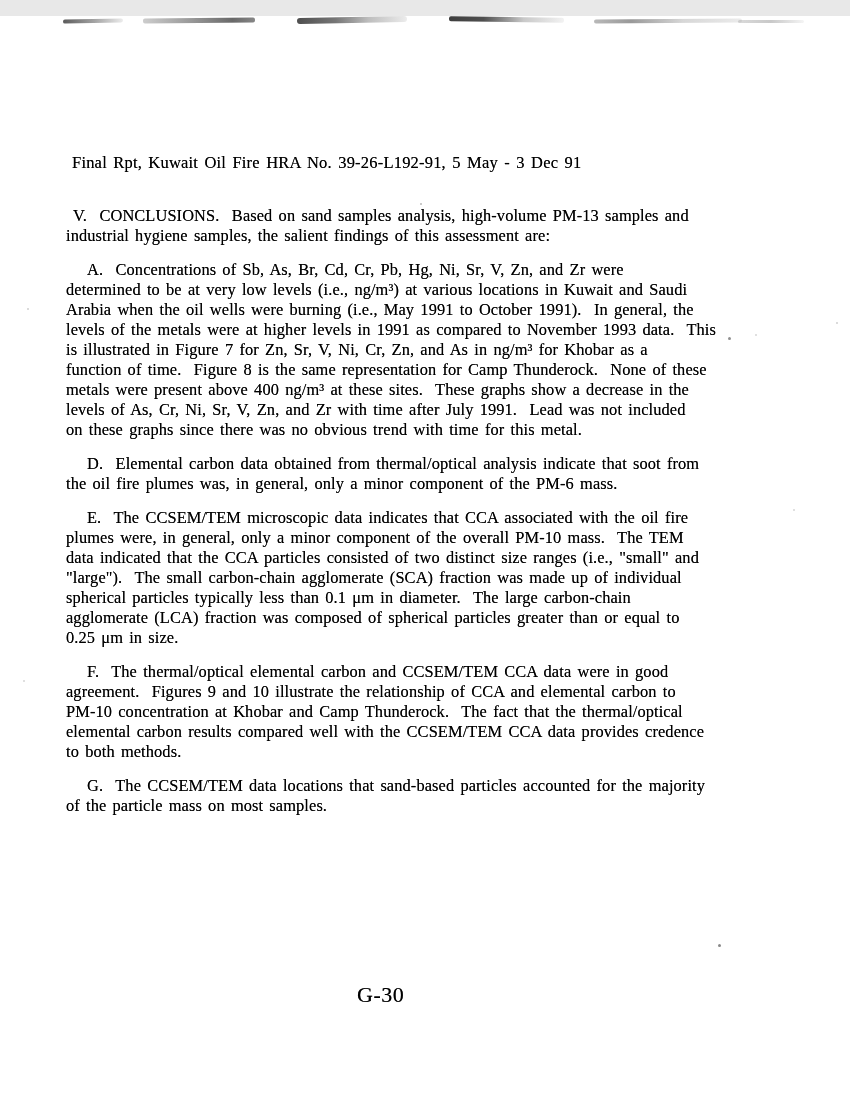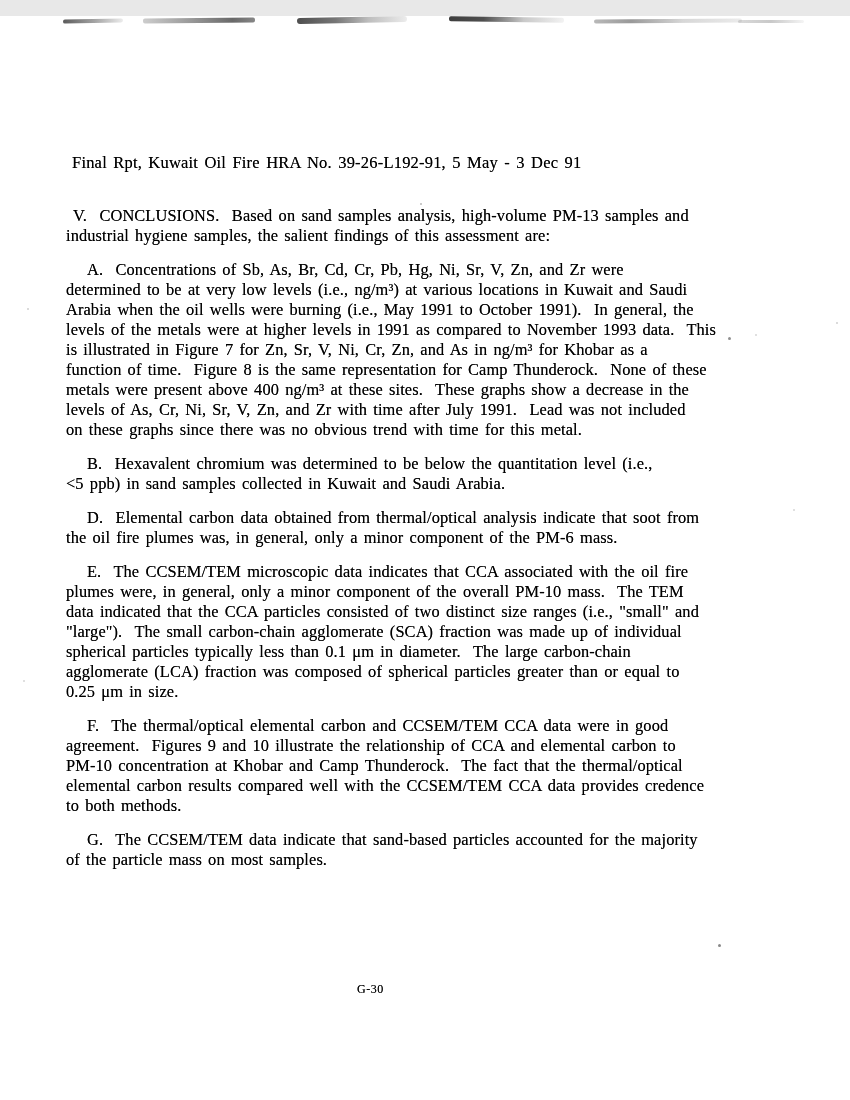--- a/index.html
+++ b/index.html
@@ -40,21 +40,21 @@
     margin: 0 0 14px 0;
     white-space: pre-wrap;
     text-indent: 21px;
   }
   .content p.p-intro { text-indent: 7px; }
 
   .page-number {
     position: absolute;
     top: 966px;
     left: 357px;
-    font-size: 12px;
+    font-size: 22px;
     letter-spacing: 0.5px;
   }
 
   
   .smudge { position: absolute; pointer-events: none; }
   .sm1 { left: 63px;  top: 3px; width: 60px;  height: 4px; border-radius: 2px;
          background: linear-gradient(to right, rgba(45,45,45,.78), rgba(95,95,95,.55) 55%, rgba(150,150,150,.18));
          transform: rotate(-1.2deg); }
   .sm2 { left: 143px; top: 2px; width: 112px; height: 5px; border-radius: 2px;
          background: linear-gradient(to right, rgba(130,130,130,.4), rgba(80,80,80,.6) 45%, rgba(55,55,55,.75) 80%, rgba(70,70,70,.65));
@@ -111,35 +111,33 @@
 industrial hygiene samples, the salient findings of this assessment are:</p>
     <p>A.  Concentrations of Sb, As, Br, Cd, Cr, Pb, Hg, Ni, Sr, V, Zn, and Zr were
 determined to be at very low levels (i.e., ng/m³) at various locations in Kuwait and Saudi
 Arabia when the oil wells were burning (i.e., May 1991 to October 1991).  In general, the
 levels of the metals were at higher levels in 1991 as compared to November 1993 data.  This
 is illustrated in Figure 7 for Zn, Sr, V, Ni, Cr, Zn, and As in ng/m³ for Khobar as a
 function of time.  Figure 8 is the same representation for Camp Thunderock.  None of these
 metals were present above 400 ng/m³ at these sites.  These graphs show a decrease in the
 levels of As, Cr, Ni, Sr, V, Zn, and Zr with time after July 1991.  Lead was not included
 on these graphs since there was no obvious trend with time for this metal.</p>
-    <p>B.  Hexavalent chromium was determined to be below the quantitation level (i.e.,
-&lt;5 ppb) in sand samples collected in Kuwait and Saudi Arabia.</p>
     <p>D.  Elemental carbon data obtained from thermal/optical analysis indicate that soot from
 the oil fire plumes was, in general, only a minor component of the PM-6 mass.</p>
     <p>E.  The CCSEM/TEM microscopic data indicates that CCA associated with the oil fire
 plumes were, in general, only a minor component of the overall PM-10 mass.  The TEM
 data indicated that the CCA particles consisted of two distinct size ranges (i.e., "small" and
 "large").  The small carbon-chain agglomerate (SCA) fraction was made up of individual
 spherical particles typically less than 0.1 μm in diameter.  The large carbon-chain
 agglomerate (LCA) fraction was composed of spherical particles greater than or equal to
 0.25 μm in size.</p>
     <p>F.  The thermal/optical elemental carbon and CCSEM/TEM CCA data were in good
 agreement.  Figures 9 and 10 illustrate the relationship of CCA and elemental carbon to
 PM-10 concentration at Khobar and Camp Thunderock.  The fact that the thermal/optical
 elemental carbon results compared well with the CCSEM/TEM CCA data provides credence
 to both methods.</p>
-    <p>G.  The CCSEM/TEM data indicate that sand-based particles accounted for the majority
+    <p>G.  The CCSEM/TEM data locations that sand-based particles accounted for the majority
 of the particle mass on most samples.</p>
   </div>
 
   <div class="page-number ink">G-30</div>
 
 </div>
 
 </body></html>

